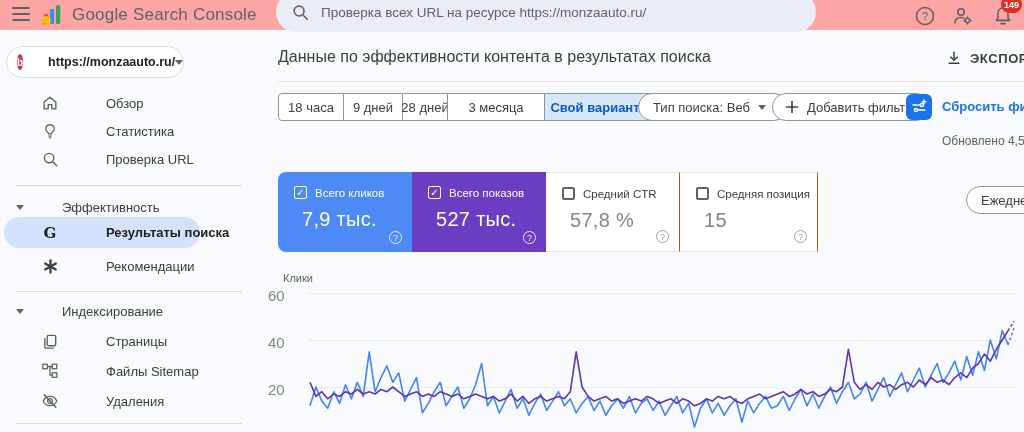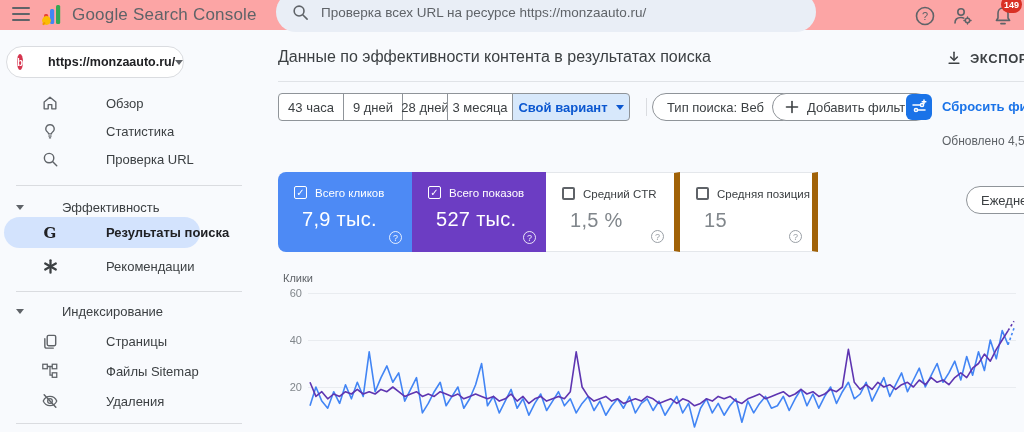--- a/index.html
+++ b/index.html
@@ -60,40 +60,40 @@
   .chip .caret { margin-left:8px; }
   .filter-sq { position:absolute; left:906px; top:94px; width:26px; height:26px; border-radius:6px;
     background:#1a73e8; display:flex; align-items:center; justify-content:center; cursor:pointer; }
   .reset-link { position:absolute; left:942px; top:99px; font-size:13px; font-weight:bold; color:#1a73e8;
     cursor:pointer; white-space:nowrap; }
   .updated-note { position:absolute; left:942px; top:134px; font-size:12px; color:#5f6368; white-space:nowrap; }
   
   .card { position:absolute; top:172px; height:80px; cursor:pointer; }
   .card.colored { color:#fff; }
   .card.first { border-radius:8px 0 0 8px; }
-  .card.white { background:#fff; border-top:1px solid #e4e7eb; border-bottom:1px solid #e4e7eb; border-right:6px solid #a16207; }
+  .card.white { background:#fff; border-top:1px solid #e4e7eb; border-bottom:1px solid #e4e7eb; border-right:1px solid #a16207; }
   .card .head { position:absolute; left:16px; top:14px; display:flex; align-items:center; }
   .cbx { width:13px; height:13px; border-radius:2px; margin-right:8px; display:flex; align-items:center;
     justify-content:center; font-size:10px; line-height:1; }
   .card.colored .cbx { border:1.5px solid #fff; color:#fff; }
   .card.white .cbx { border:2px solid #5f6368; color:transparent; }
   .card .head .lbl { font-size:11.5px; white-space:nowrap; }
   .card.white .head .lbl { color:#3c4043; }
   .card .value { position:absolute; left:24px; top:36px; font-size:20px; letter-spacing:.3px; white-space:nowrap; }
   .card.white .value { color:#80868b; }
   .qmark { position:absolute; right:10px; bottom:8px; width:13px; height:13px; border-radius:50%;
     font-size:9px; display:flex; align-items:center; justify-content:center; }
   .card.colored .qmark { border:1px solid rgba(255,255,255,.85); color:rgba(255,255,255,.9); }
   .card.white .qmark { border:1px solid #9aa0a6; color:#9aa0a6; }
   .gran-pill { position:absolute; left:966px; top:186px; width:110px; height:28px; border:1px solid #8f9499;
     border-radius:14px; background:#fff; display:flex; align-items:center; padding-left:14px; font-size:13px;
     color:#3c4043; cursor:pointer; white-space:nowrap; }
   
   .chart-axis-title { position:absolute; left:283px; top:272px; font-size:11px; color:#5f6368; }
-  .ytick { position:absolute; left:268px; width:34px; text-align:right; font-size:11px; color:#80868b; }
+  .ytick { position:absolute; left:268px; width:34px; text-align:left; font-size:15px; color:#80868b; }
   .gridline { position:absolute; left:308px; width:708px; height:1px; background:#e9ecf0; }
   #chart-svg { position:absolute; left:308px; top:270px; }
 </style>
 </head>
 <body>
 
 <div id="app">
 
   <div class="topbar">
     <div class="hamburger">
@@ -248,33 +248,33 @@
           <path d="M5.2,7.8 L9,11.5 L12.8,7.8"></path>
           <line x1="3.5" y1="15" x2="14.5" y2="15"></line>
       </g>
     </svg>
     <span class="lbl">ЭКСПОРТ</span>
   </div>
 
   <div class="title-divider"></div>
 
   <div class="seg-group">
-    <div class="seg" style="width:66px">43 часа</div>
+    <div class="seg" style="width:66px">18 часа</div>
     <div class="seg" style="width:60px">9 дней</div>
     <div class="seg" style="width:46px">28 дней</div>
-    <div class="seg" style="width:66px">3 месяца</div>
+    <div class="seg" style="width:98px">3 месяца</div>
     <div class="seg custom" style="width:118px">
       <span>Свой вариант</span>
       <span class="caret"></span>
     </div>
   </div>
 
   <div class="v-divider"></div>
 
-  <div class="chip" style="left:652px; padding:0 21px 0 14px;">
+  <div class="chip" style="left:638px; padding:0 21px 0 14px;">
     <span>Тип поиска: Веб</span>
     <span class="caret"></span>
   </div>
 
   <div class="chip" style="left:772px; padding:0 16px 0 12px;">
     <svg width="14" height="14" viewBox="0 0 14 14" style="margin-right:8px">
       <g stroke="#3c4043" stroke-width="1.6" stroke-linecap="round">
           <line x1="7" y1="1.5" x2="7" y2="12.5"></line>
           <line x1="1.5" y1="7" x2="12.5" y2="7"></line>
         </g>
@@ -312,21 +312,21 @@
       <span class="lbl">Всего показов</span>
       </div>
     <div class="value">527 тыс.</div>
     <div class="qmark">?</div>
   </div>
   <div class="card white" style="left:546px; width:134px;">
     <div class="head">
         <span class="cbx"></span>
       <span class="lbl">Средний CTR</span>
       </div>
-    <div class="value">1,5 %</div>
+    <div class="value">57,8 %</div>
     <div class="qmark">?</div>
   </div>
   <div class="card white" style="left:680px; width:138px;">
     <div class="head">
         <span class="cbx"></span>
       <span class="lbl">Средняя позиция</span>
       </div>
     <div class="value">15</div>
     <div class="qmark">?</div>
   </div>

